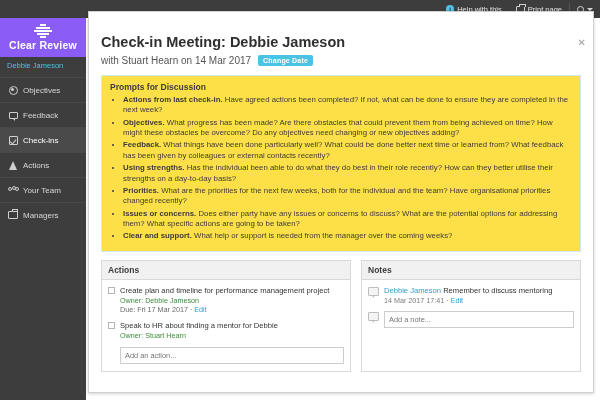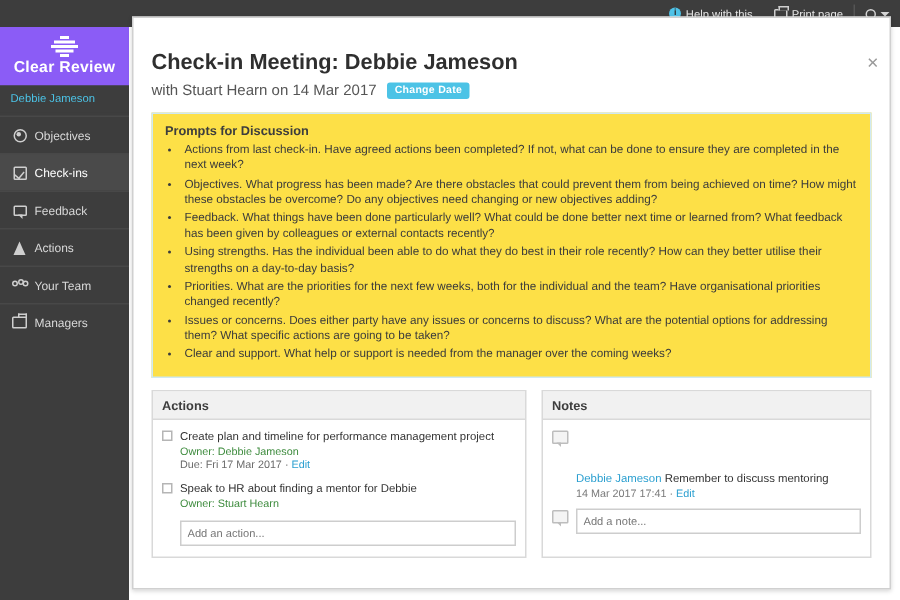--- a/index.html
+++ b/index.html
@@ -119,21 +119,21 @@
     background:#fde047; border:1px solid #cfe9f3;
     padding:6px 8px 7px 8px;
   }
   .prompts h4 {
     margin:0 0 3px 0; font-size:8.5px; font-weight:bold; color:#3d3d3d;
   }
   .prompts ul { margin:0; padding-left:13px; }
   .prompts li {
     font-size:7.8px; line-height:1.33; color:#3b3b3b; margin-bottom:2px;
   }
-  .prompts li b { font-weight:normal; }
+  .prompts li b { font-weight:bold; }
 
   
   .cols { display:flex; gap:10px; margin:8px 12px 0 12px; }
   .col-actions { width:250px; }
   .col-notes { flex:1; }
   .panel { border:1px solid #d9d9d9; background:#fff; }
   .panel-head {
     background:#f1f1f1; border-bottom:1px solid #d9d9d9;
     font-size:8.5px; font-weight:bold; color:#3d3d3d;
     padding:4px 6px;
@@ -155,21 +155,21 @@
     font-family:"Liberation Sans", sans-serif;
   }
   .action-input-wrap { padding-left:12px; }
 
   .note-row { display:flex; gap:5px; margin-bottom:6px; }
   .note-ico {
     width:11px; height:9px; flex:0 0 11px; border:1px solid #bdbdbd;
     background:#f4f4f4; border-radius:1px; position:relative; margin-top:1px;
   }
   .note-ico:after{content:"";position:absolute;left:2px;bottom:-3px;width:0;height:0;border-left:3px solid transparent;border-top:3px solid #bdbdbd;}
-  .note-text { font-size:7.6px; color:#333; line-height:1.3;margin-top:28px; }
+  .note-text { font-size:7.6px; color:#333; line-height:1.3; }
   .note-meta { font-size:7.2px; color:#7a7a7a; }
 </style>
 </head>
 <body>
 
 <div id="app">
 
   <div class="topbar">
     <div class="tb-item">
       <span class="circ-i">i</span>
@@ -200,31 +200,31 @@
     <div class="brand-sub-wrap">
       <span>Debbie Jameson</span>
     </div>
     <div class="nav">
       <div class="nav-item">
         <span class="nico">
             <span class="ring"></span>
           </span>
         <span>Objectives</span>
       </div>
+      <div class="nav-item">
+        <span class="nico">
+            <span class="speech"></span>
+          </span>
+        <span>Feedback</span>
+      </div>
       <div class="nav-item active">
         <span class="nico">
             <span class="check-ico"></span>
           </span>
         <span>Check-ins</span>
-      </div>
-      <div class="nav-item">
-        <span class="nico">
-            <span class="speech"></span>
-          </span>
-        <span>Feedback</span>
       </div>
       <div class="nav-item">
         <span class="nico">
             <span class="bolt"></span>
           </span>
         <span>Actions</span>
       </div>
       <div class="nav-item">
         <span class="nico">
             <span class="people">

